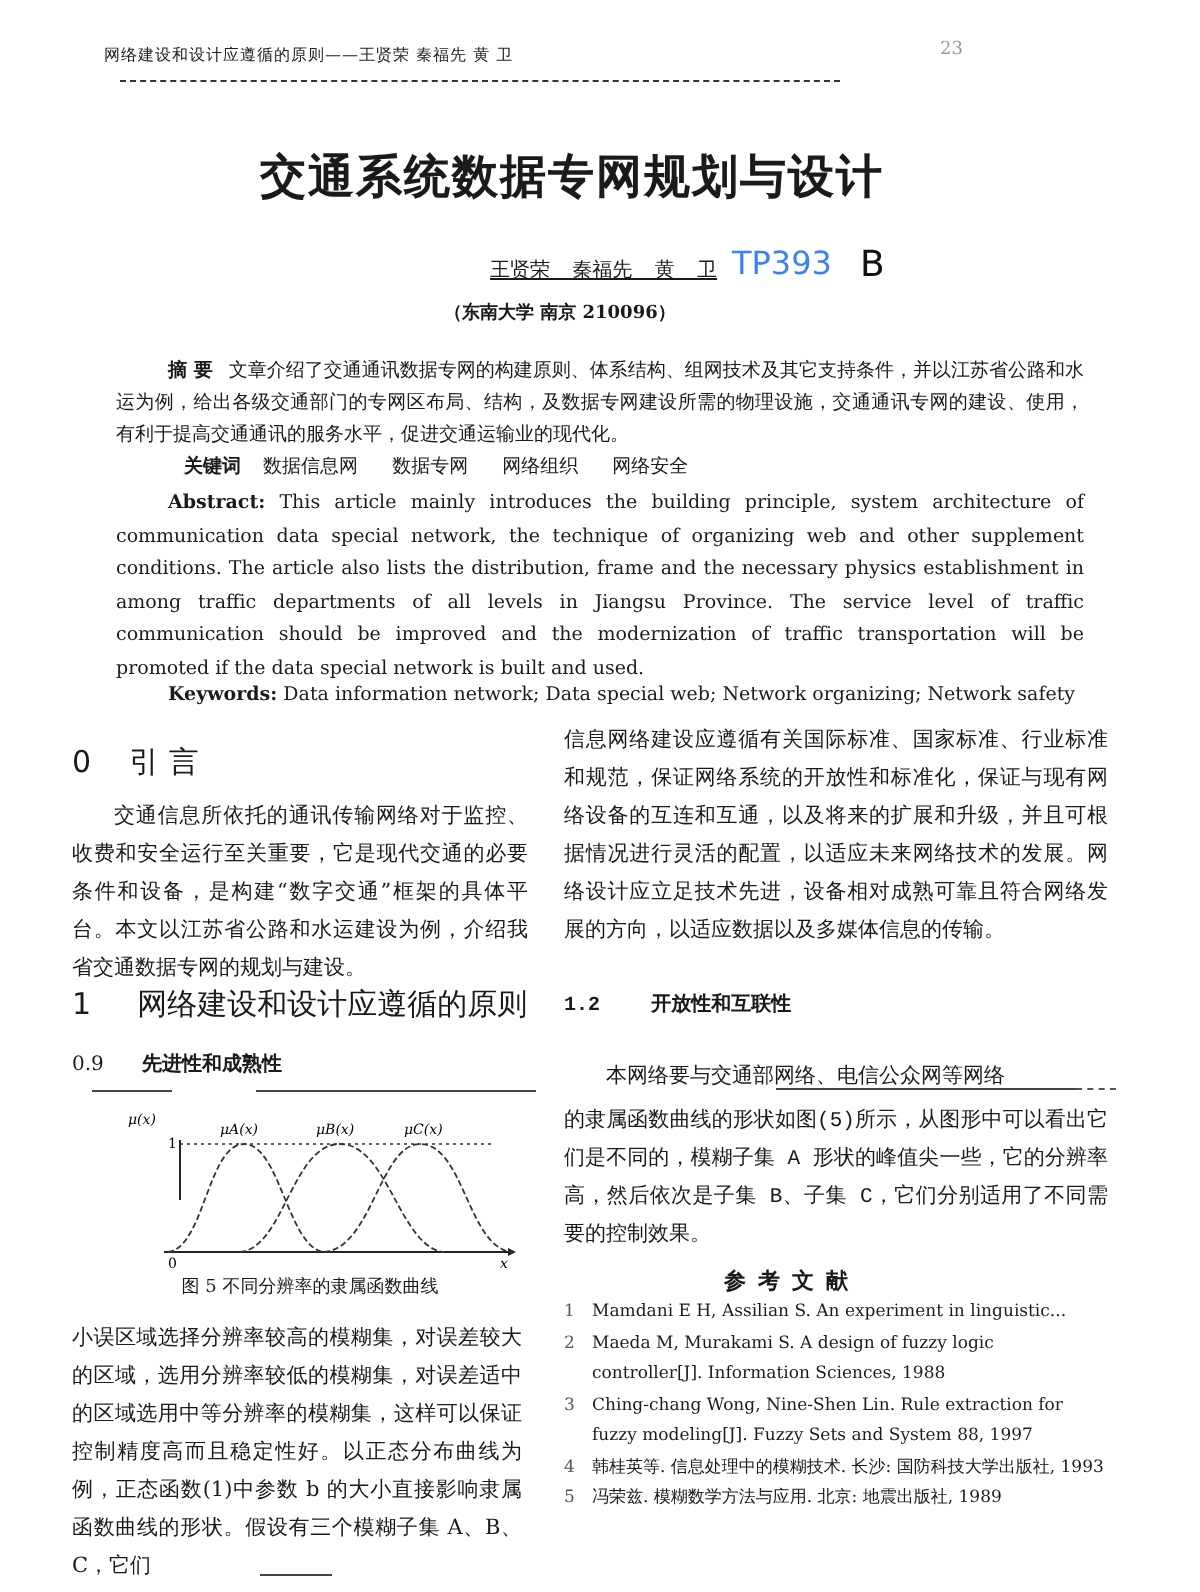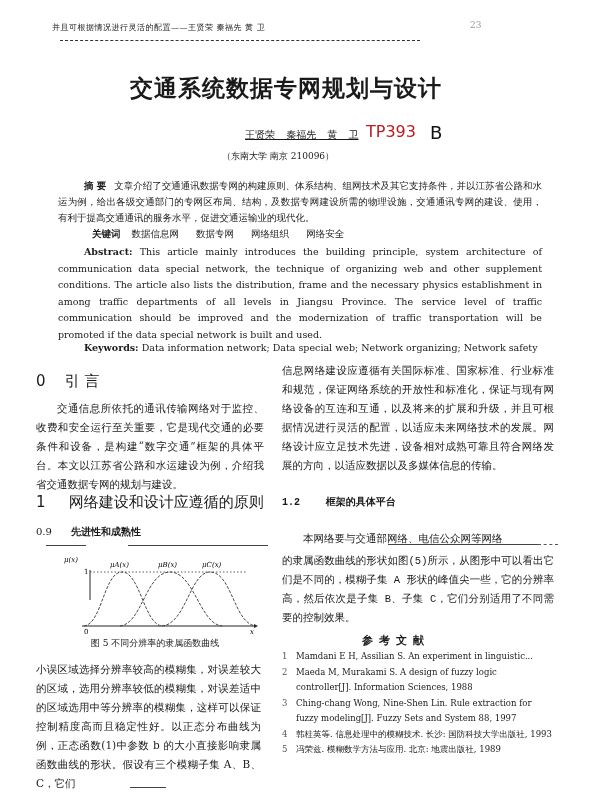--- a/index.html
+++ b/index.html
@@ -4,23 +4,23 @@
 <style>
   html, body { margin: 0; padding: 0; background: #ffffff; }
   body { width: 600px; height: 796px; position: relative; overflow: hidden;
          font-family: "DejaVu Serif", serif; color: #1a1a1a; }
   .abs { position: absolute; }
   .running-head { left: 52px; top: 22px; font-size: 8px; letter-spacing: 0.5px; color: #222; }
   .page-num { left: 470px; top: 20px; font-size: 9px; color: #999; }
   .head-rule { left: 60px; top: 40px; width: 360px; height: 0; border-top: 1px dashed #333; }
   .title { left: 0; width: 572px; top: 73px; text-align: center; font-size: 23px; font-weight: bold; letter-spacing: 1px; }
   .authors { left: 245px; top: 128px; font-size: 10px; word-spacing: 8px; text-decoration: underline; }
-  .handwrite { left: 366px; top: 122px; font-size: 16px; font-family: "DejaVu Sans", sans-serif; color: #b91c1c; }
+  .handwrite { left: 366px; top: 122px; font-size: 16px; font-family: "DejaVu Sans", sans-serif; color: #3b82f6; }
   .handwrite2 { left: 430px; top: 122px; font-size: 18px; font-family: "DejaVu Sans", sans-serif; color: #111; }
-  .affil { left: 222px; top: 150px; font-size: 9px; }
+  .affil { left: 222px; top: 150px; font-size: 9px; font-weight: bold; }
   .abs-block { left: 58px; width: 484px; font-size: 9.5px; line-height: 16px; }
   .cn-abstract { top: 178px; text-indent: 26px; text-align: justify; }
   .label-bold { font-weight: bold; margin-right: 8px; }
   .keywords-cn { top: 226px; padding-left: 26px; }
   .en-abstract { top: 244px; text-indent: 26px; text-align: justify; font-size: 9.5px; line-height: 16.5px; }
   .en-keywords { top: 340px; padding-left: 26px; font-size: 9.5px; }
   .col-left { left: 36px; width: 228px; }
   .col-right { left: 282px; width: 272px; font-family: Liberation Mono, monospace; }
   .sec-head { font-size: 15px; }
   .sub-head { font-size: 10px; font-weight: bold; }
@@ -31,21 +31,21 @@
   .ref-list { left: 282px; top: 649px; width: 270px; font-size: 8.5px; line-height: 15.5px; margin: 0; padding: 0; list-style: none; }
   .ref-list li { display: flex; }
   .ref-num { width: 14px; flex: 0 0 14px; color: #555; }
   .ref-text { flex: 1; }
   .rule { height: 0; border-top: 1px solid #444; }
   .rule-dash { height: 0; border-top: 1px dashed #555; }
 </style>
 </head>
 <body>
 
-<div class="abs running-head">并且可根据情况进行灵活的配置——王贤荣  秦福先  黄  卫</div>
+<div class="abs running-head">网络建设和设计应遵循的原则——王贤荣  秦福先  黄  卫</div>
 <div class="abs page-num">23</div>
 <div class="abs head-rule"></div>
 
 <div class="abs title">交通系统数据专网规划与设计</div>
 <div class="abs authors">王贤荣  秦福先  黄  卫</div>
 <div class="abs handwrite">TP393</div>
 <div class="abs handwrite2">B</div>
 <div class="abs affil">（东南大学  南京 210096）</div>
 
 <div class="abs abs-block cn-abstract">
@@ -106,21 +106,21 @@
   </svg>
 </div>
 <div class="abs fig-caption">图 5  不同分辨率的隶属函数曲线</div>
 
 <div class="abs col-left para" style="top:660px;width:225px">小误区域选择分辨率较高的模糊集，对误差较大的区域，选用分辨率较低的模糊集，对误差适中的区域选用中等分辨率的模糊集，这样可以保证控制精度高而且稳定性好。以正态分布曲线为例，正态函数(1)中参数 b 的大小直接影响隶属函数曲线的形状。假设有三个模糊子集 A、B、C，它们</div>
 <div class="abs rule" style="left:130px;top:787px;width:36px"></div>
 
 <div class="abs col-right para" style="top:362px">信息网络建设应遵循有关国际标准、国家标准、行业标准和规范，保证网络系统的开放性和标准化，保证与现有网络设备的互连和互通，以及将来的扩展和升级，并且可根据情况进行灵活的配置，以适应未来网络技术的发展。网络设计应立足技术先进，设备相对成熟可靠且符合网络发展的方向，以适应数据以及多媒体信息的传输。</div>
 <div class="abs col-right" style="top:492px">
   <span class="sub-head" style="margin-right:16px">1.2</span>
-  <span class="sub-head">框架的具体平台</span>
+  <span class="sub-head">开放性和互联性</span>
 </div>
 <div class="abs col-right para indent" style="top:530px">本网络要与交通部网络、电信公众网等网络</div>
 
 <div class="abs rule" style="left:388px;top:544px;width:150px"></div>
 <div class="abs rule-dash" style="left:538px;top:544px;width:20px"></div>
 
 <div class="abs col-right para" style="top:552px">的隶属函数曲线的形状如图(5)所示，从图形中可以看出它们是不同的，模糊子集 A 形状的峰值尖一些，它的分辨率高，然后依次是子集 B、子集 C，它们分别适用了不同需要的控制效果。</div>
 
 <div class="abs refs-title">参考文献</div>
 <ul class="abs ref-list">

